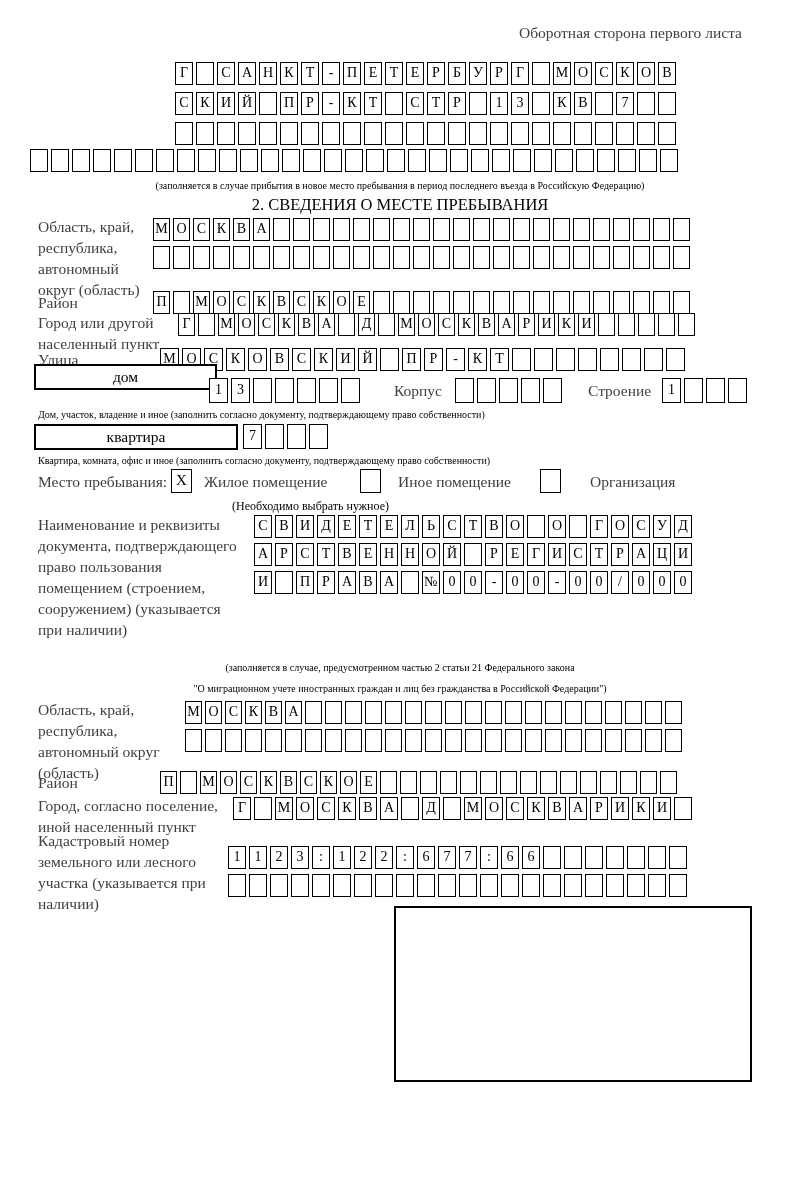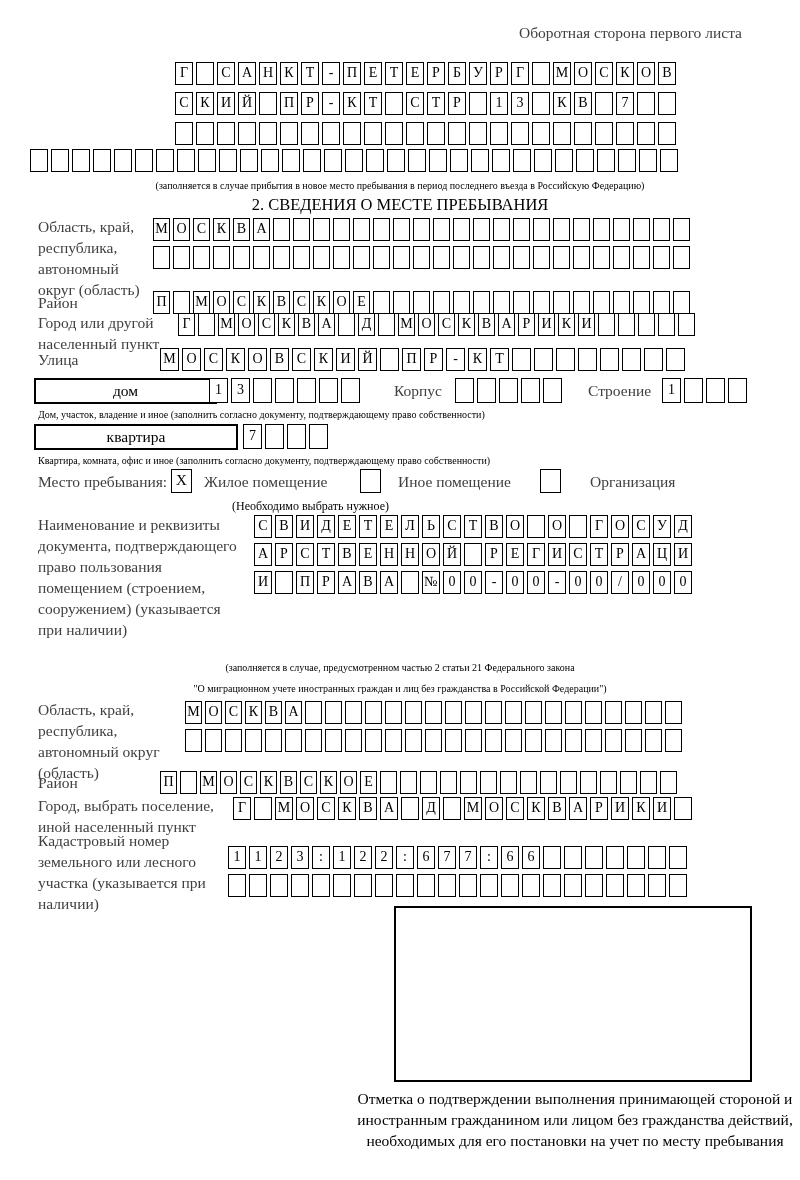--- a/index.html
+++ b/index.html
@@ -289,21 +289,21 @@
       <span class="cbox"></span>
       <span class="cbox"></span>
       <span class="cbox"></span>
       <span class="cbox"></span>
       <span class="cbox"></span>
       <span class="cbox"></span>
       <span class="cbox"></span>
       <span class="cbox"></span>
     </div>
 
-  <div class="abs bigbox" style="left:34px;top:378px;width:183px">дом</div>
+  <div class="abs bigbox" style="left:34px;top:364px;width:183px">дом</div>
   <div class="abs boxrow b25 bh25" style="left:209px;top:378px">
       <span class="cbox">1</span>
       <span class="cbox">3</span>
       <span class="cbox"></span>
       <span class="cbox"></span>
       <span class="cbox"></span>
       <span class="cbox"></span>
       <span class="cbox"></span>
     </div>
   <div class="abs lbl" style="left:394px;top:380px">Корпус</div>
@@ -494,21 +494,21 @@
       <span class="cbox"></span>
       <span class="cbox"></span>
       <span class="cbox"></span>
       <span class="cbox"></span>
       <span class="cbox"></span>
       <span class="cbox"></span>
       <span class="cbox"></span>
       <span class="cbox"></span>
     </div>
 
-  <div class="abs lbl" style="left:38px;top:795px;width:195px">Город, выбрать поселение, иной населенный пункт</div>
+  <div class="abs lbl" style="left:38px;top:795px;width:195px">Город, согласно поселение, иной населенный пункт</div>
   <div class="abs boxrow b24" style="left:233px;top:797px">
       <span class="cbox">Г</span>
       <span class="cbox"></span>
       <span class="cbox">М</span>
       <span class="cbox">О</span>
       <span class="cbox">С</span>
       <span class="cbox">К</span>
       <span class="cbox">В</span>
       <span class="cbox">А</span>
       <span class="cbox"></span>
@@ -571,15 +571,14 @@
       <span class="cbox"></span>
       <span class="cbox"></span>
       <span class="cbox"></span>
       <span class="cbox"></span>
       <span class="cbox"></span>
       <span class="cbox"></span>
       <span class="cbox"></span>
     </div>
 
   <div class="abs stampbox" style="left:394px;top:906px;width:358px;height:176px"></div>
-  <div class="abs cap" style="left:353px;top:1088px;width:444px">Отметка о подтверждении выполнения принимающей стороной и иностранным гражданином или лицом без гражданства действий, необходимых для его постановки на учет по месту пребывания</div>
 
 </div>
 
 </body></html>

